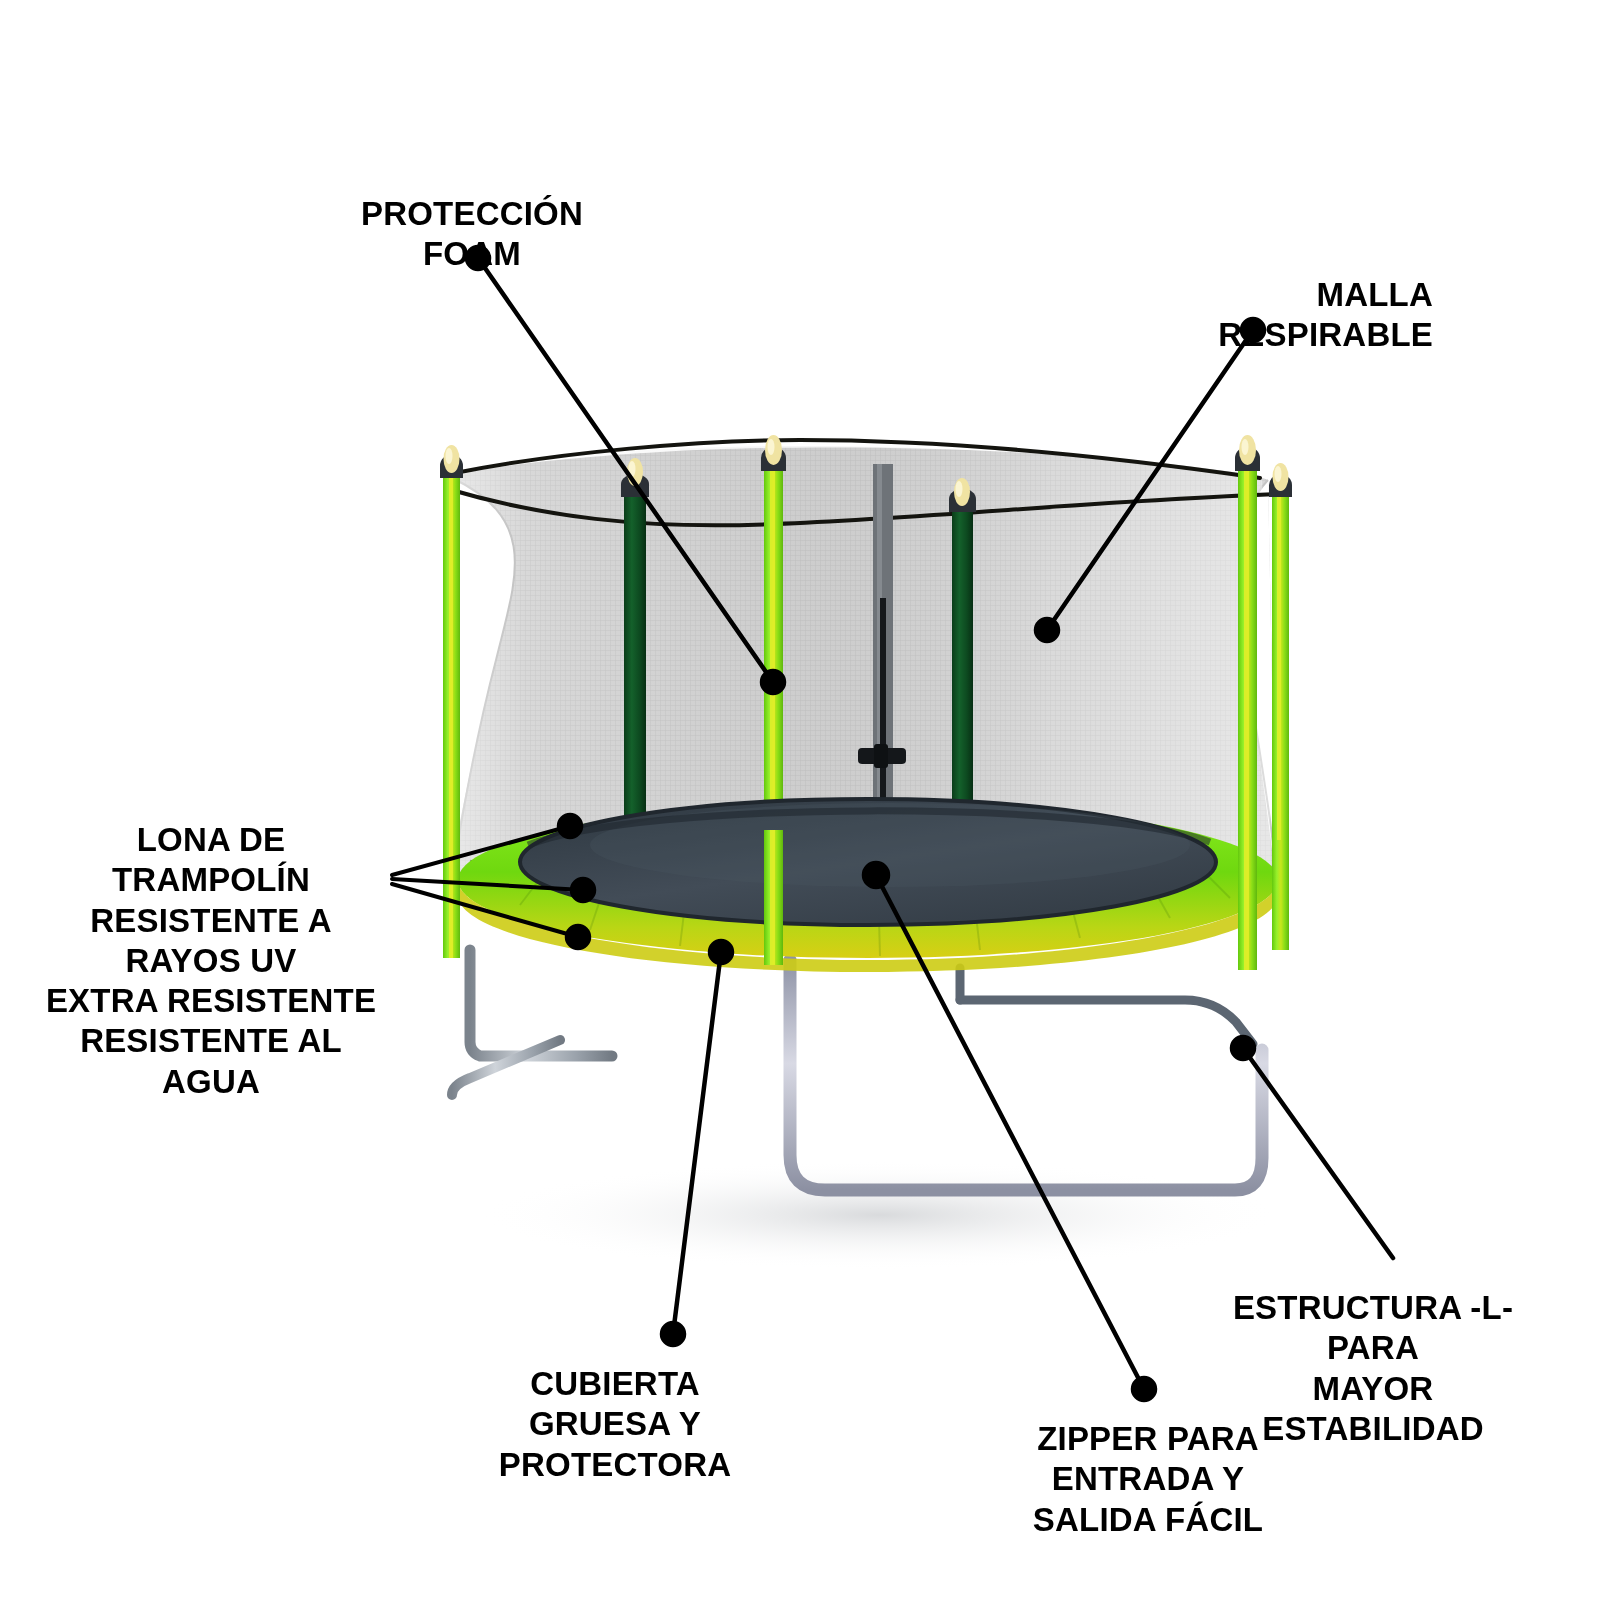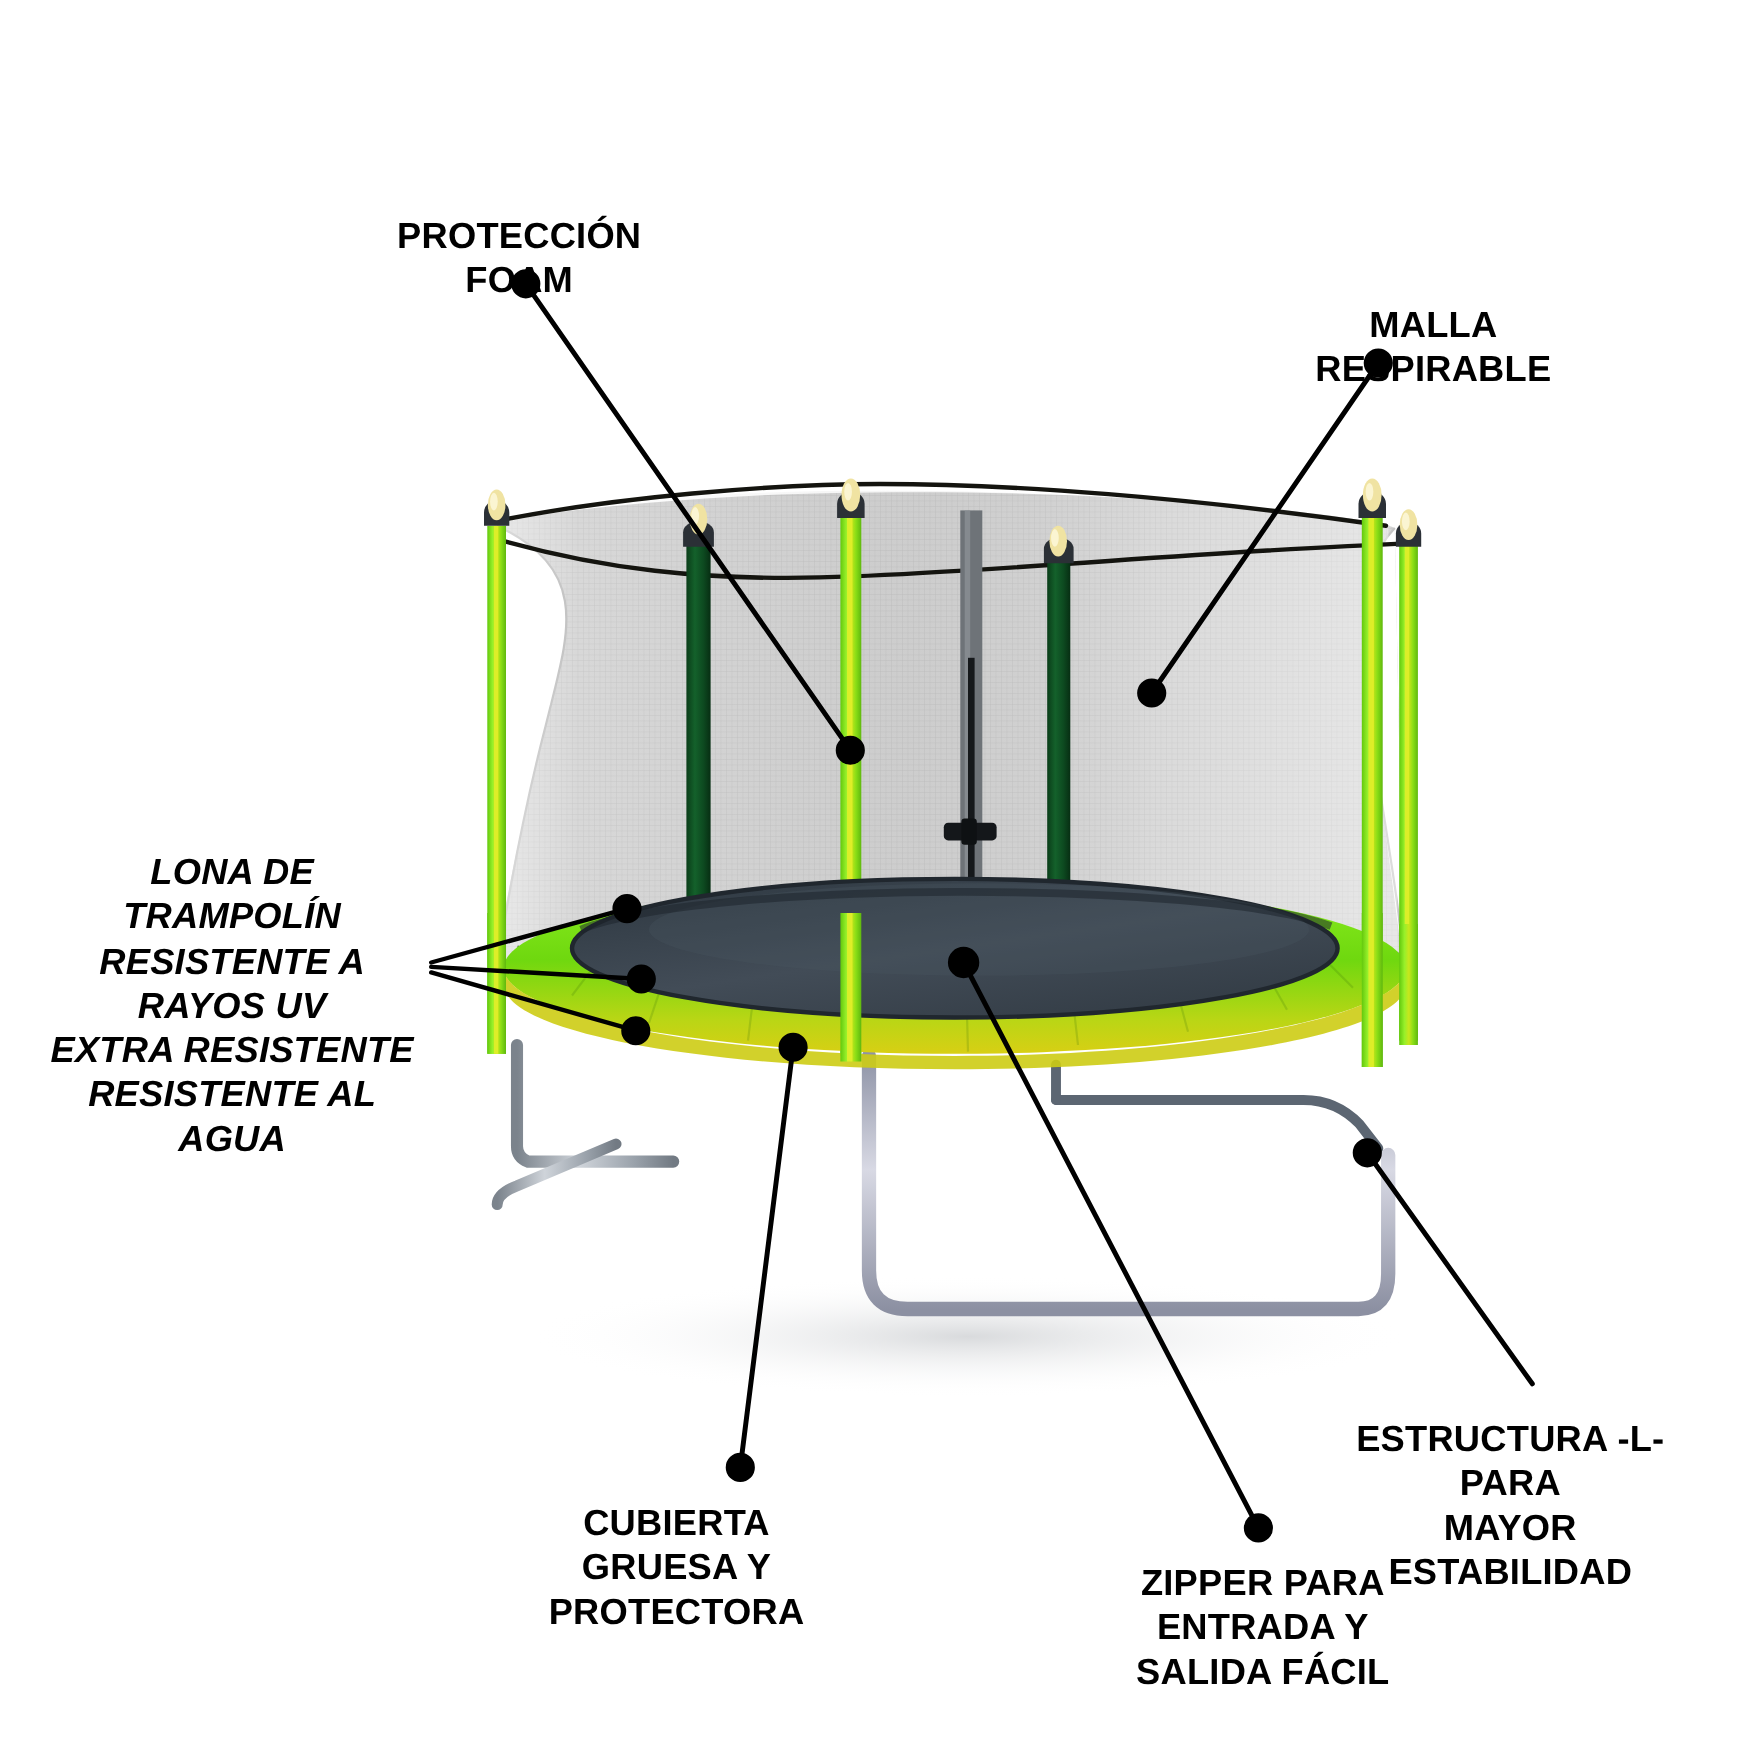--- a/index.html
+++ b/index.html
@@ -267,23 +267,23 @@
 
       <g>
         <line x1="1243" y1="1048" x2="1393" y2="1258"></line>
         <circle cx="1243" cy="1048" r="11"></circle>
       </g>
     </g>
   </svg>
 
   <div class="lbl c" style="left:327px;top:194px;width:290px;">PROTECCIÓN FOAM</div>
 
-  <div class="lbl c" style="left:1173px;top:275px;width:260px;">MALLA RESPIRABLE</div>
-
-  <div class="lbl c" style="left:36px;top:773px;width:350px;font-style:italic;">LONA DE TRAMPOLÍN
+  <div class="lbl c" style="left:1173px;top:275px;width:260px;text-align:right;">MALLA RESPIRABLE</div>
+
+  <div class="lbl c" style="left:36px;top:820px;width:350px;">LONA DE TRAMPOLÍN
 RESISTENTE A RAYOS UV
 EXTRA RESISTENTE
 RESISTENTE AL AGUA</div>
 
   <div class="lbl c" style="left:460px;top:1364px;width:310px;">CUBIERTA GRUESA Y
 PROTECTORA</div>
 
   <div class="lbl c" style="left:1203px;top:1288px;width:340px;">ESTRUCTURA -L- PARA
 MAYOR ESTABILIDAD</div>
 

